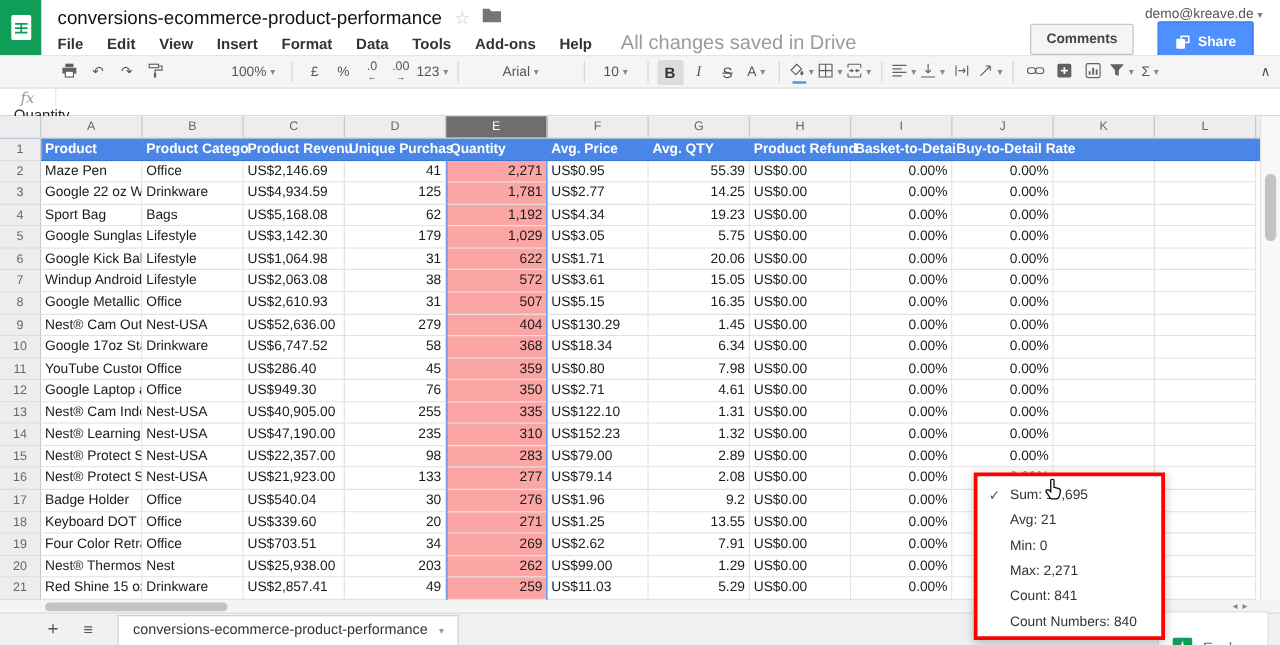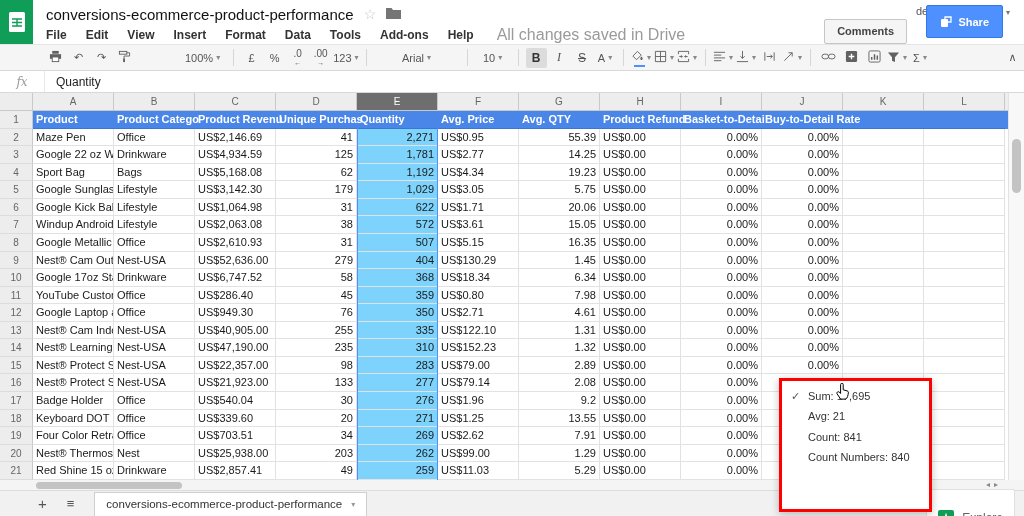--- a/index.html
+++ b/index.html
@@ -11,59 +11,59 @@
   .title-row{position:absolute;left:46px;top:4px;display:flex;align-items:center;gap:10px;height:20px;}
   .doc-title{font-size:15px;color:#111;}
   .star{color:#c7c7c7;font-size:14px;line-height:14px;}
   .menubar{position:absolute;left:46px;top:26px;display:flex;align-items:center;height:17px;}
   .menu-item{font-size:12px;color:#333;margin-right:19px;cursor:default;font-weight:bold;}
   .save-status{font-size:16px;color:#9a9a9a;margin-left:4px;}
   .account{position:absolute;right:14px;top:5px;font-size:11px;color:#555;}
   .account .caret{font-size:8px;color:#777;}
   .btn-comments{position:absolute;right:117px;top:19px;height:23px;line-height:23px;padding:0 12px;
         background:#f5f5f5;border:1px solid #c6c6c6;border-radius:2px;font-size:11px;font-weight:bold;color:#444;}
-  .btn-share{position:absolute;right:21px;top:5px;height:25px;background:#4d90fe;border:1px solid #3079ed;
+  .btn-share{position:absolute;right:21px;top:17px;height:25px;background:#4d90fe;border:1px solid #3079ed;
         border-radius:2px;color:#fff;font-weight:bold;font-size:11px;padding:3px 13px;display:flex;align-items:center;gap:6px;}
   
   .toolbar{position:absolute;left:0;top:44px;width:1024px;height:27px;background:#f5f5f5;
         border-top:1px solid #e5e5e5;border-bottom:1px solid #d9d9d9;display:flex;align-items:center;
         padding-left:44px;box-sizing:border-box;}
   .tb-btn{height:20px;min-width:21px;display:flex;align-items:center;justify-content:center;
         margin:0 1px;color:#555;font-size:11px;border-radius:2px;position:relative;}
   .tb-btn.active{background:#dcdcdc;}
   .tb-btn .caret{font-size:8px;color:#888;margin-left:3px;}
   .tb-divider{width:1px;height:17px;background:#d6d6d6;margin:0 6px;}
   .tb-spacer{flex:1;}
   .tb-col{display:flex;flex-direction:column;align-items:center;line-height:9px;}
   .tb-sub{font-size:7px;color:#555;}
   .underbar{position:absolute;left:3px;right:7px;bottom:1px;height:2px;background:#4d90fe;}
   .glyph-b{font-weight:bold;color:#333;font-size:12px;}
   .glyph-i{font-style:italic;font-family:"Liberation Serif",serif;font-size:12px;}
   .glyph-s{text-decoration:line-through;font-size:12px;}
   
   .formula-bar{position:absolute;left:0;top:71px;width:1024px;height:22px;background:#fff;
-        border-bottom:1px solid #d9d9d9;display:flex;align-items:stretch;box-sizing:border-box;}
+        border-bottom:1px solid #d9d9d9;display:flex;align-items:stretch;box-sizing:border-box;flex-direction:column;}
   .fx{width:44px;display:flex;align-items:center;justify-content:center;color:#9a9a9a;
         font-family:"DejaVu Serif",serif;font-style:italic;font-size:12px;border-right:1px solid #e8e8e8;}
   .formula-value{display:flex;align-items:center;padding-left:11px;font-size:12px;color:#222;}
   
   .grid{position:absolute;left:0;top:93px;width:1008px;height:387px;background:#fff;}
   .col-letters{display:flex;height:18px;background:#ededed;border-bottom:1px solid #c9c9c9;box-sizing:border-box;}
   .corner{width:33px;background:#ededed;border-right:1px solid #c9c9c9;box-sizing:border-box;}
   .col-letter{width:81px;box-sizing:border-box;border-right:1px solid #c9c9c9;text-align:center;
         font-size:10px;color:#666;line-height:17px;}
   .col-letter.sel{background:#6e6e6e;color:#fff;}
   .row{display:flex;height:17.57px;box-sizing:border-box;}
   .row-num{width:33px;box-sizing:border-box;background:#ededed;border-right:1px solid #c9c9c9;
         border-bottom:1px solid #dcdcdc;font-size:10px;color:#666;text-align:center;line-height:17.5px;}
   .cell{width:81px;box-sizing:border-box;font-size:11px;color:#1a1a1a;line-height:17px;
         padding:0 3px;border-right:1px solid #e2e2e2;border-bottom:1px solid #e2e2e2;
         white-space:nowrap;overflow:hidden;background:#fff;}
   .cell.r{text-align:right;}
-  .cell.tint{background:#7dd3fc;}
+  .cell.tint{background:#fca5a5;}
   .row.hdr{background:#4a86e8;}
   .row.hdr .cell{background:transparent;color:#fff;font-weight:bold;border-right:none;
         border-bottom:1px solid #3a76d8;overflow:visible;}
   .sel-line{position:absolute;width:1px;top:35px;bottom:0;background:#4d90fe;z-index:3;}
   
   .vscroll{position:absolute;right:0;top:93px;width:16px;height:387px;background:#f8f8f8;
         border-left:1px solid #e2e2e2;box-sizing:border-box;}
   .vthumb{position:absolute;left:3px;top:46px;width:9px;height:54px;background:#c3c3c3;border-radius:5px;}
   .hscroll{position:absolute;left:0;top:480px;width:1024px;height:10px;background:#f4f4f4;}
   .hthumb{position:absolute;left:36px;top:2px;width:146px;height:7px;background:#c3c3c3;border-radius:4px;}
@@ -655,20 +655,28 @@
       <div class="stats-item">
         <span class="check">✓</span>
         <span>Sum: 17,695</span>
       </div>
       <div class="stats-item">
         <span class="check"></span>
         <span>Avg: 21</span>
       </div>
       <div class="stats-item">
         <span class="check"></span>
+        <span>Min: 0</span>
+      </div>
+      <div class="stats-item">
+        <span class="check"></span>
+        <span>Max: 2,271</span>
+      </div>
+      <div class="stats-item">
+        <span class="check"></span>
         <span>Count: 841</span>
       </div>
       <div class="stats-item">
         <span class="check"></span>
         <span>Count Numbers: 840</span>
       </div>
     </div>
 
   <div class="cursor">
     <svg width="14" height="18" viewBox="0 0 14 18">

